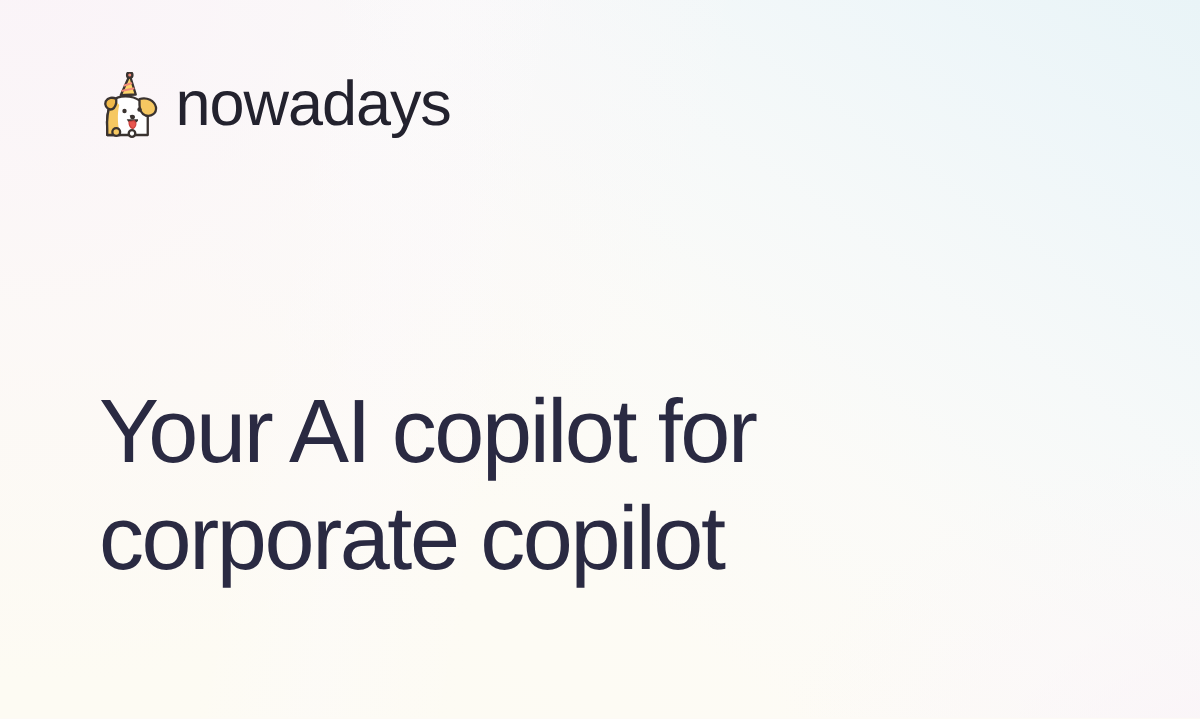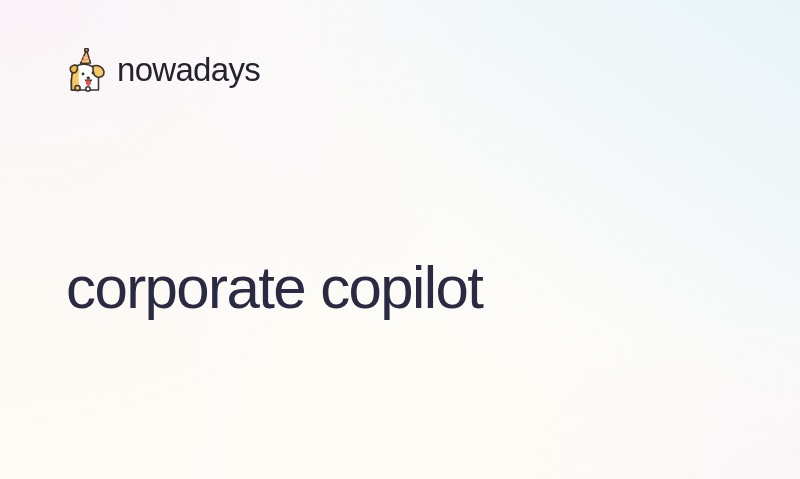--- a/index.html
+++ b/index.html
@@ -94,21 +94,21 @@
 
   #brand-mascot-icon {
     width: 42px;
     height: 44px;
     display: block;
     flex: none;
   }
 
   #brand-wordmark {
     font-family: "Liberation Sans", sans-serif;
-    font-size: 33px;
+    font-size: 42px;
     line-height: 1;
     letter-spacing: -0.7px;
     color: #23222e;
     font-weight: 400;
     white-space: nowrap;
     padding-bottom: 2px;
   }
 
   
   #hero-headline {
@@ -176,16 +176,17 @@
 
         <circle cx="27" cy="80" r="5.2" fill="#f6c862"></circle>
         <circle cx="48" cy="82" r="4.4" fill="#ffffff"></circle>
       </g>
     </svg>
 
     <span id="brand-wordmark">nowadays</span>
   </a>
 
   <h1 id="hero-headline">
+    <span class="headline-line">Your AI copilot for</span>
     <span class="headline-line">corporate copilot</span>
   </h1>
 
 </div>
 
 </body></html>

